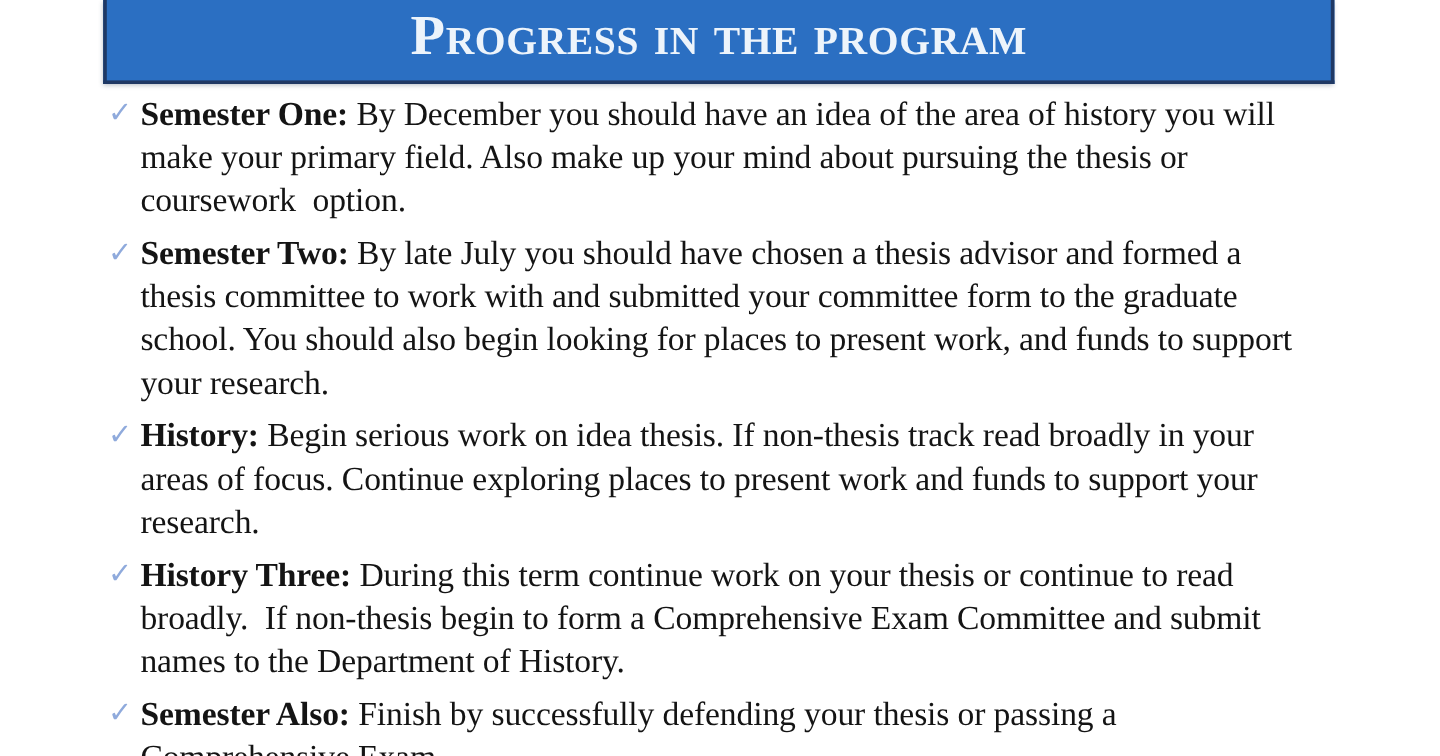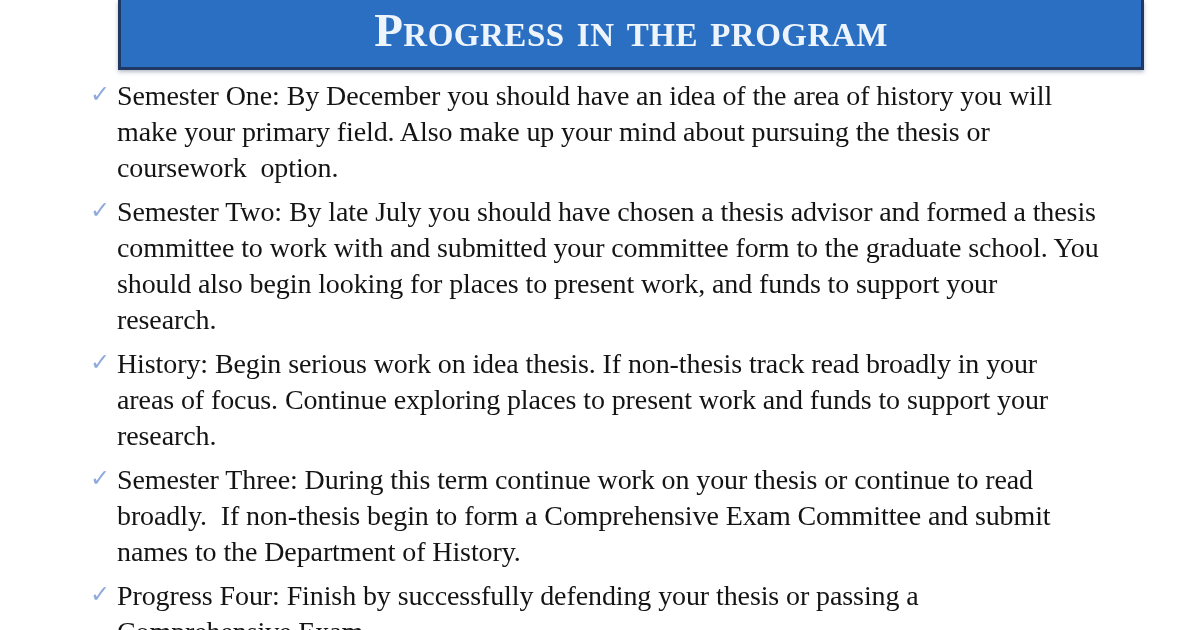--- a/index.html
+++ b/index.html
@@ -25,21 +25,20 @@
     box-sizing: border-box;
     background: #2B6FC2;
     border-left: 3px solid #1F3864;
     border-right: 3px solid #1F3864;
     border-bottom: 3px solid #1F3864;
     border-top: none;
     box-shadow: 0 2px 4px rgba(40, 60, 90, 0.35);
     display: flex;
     align-items: center;
     justify-content: center;
-    margin-left: 32px;
   }
   .banner-title {
     font-variant: small-caps;
     font-weight: bold;
     font-size: 47px;
     line-height: 1;
     color: #EDF4FB;
     letter-spacing: 0.5px;
     padding-bottom: 6px;
     white-space: nowrap;
@@ -68,21 +67,21 @@
   .check {
     position: absolute;
     left: -3px;
     top: 1px;
     font-family: "DejaVu Sans", sans-serif;
     font-size: 24px;
     line-height: 30px;
     color: #8FAADC;
   }
   .bullet-label {
-    font-weight: normal;
+    font-weight: bold;
   }
 </style>
 </head>
 <body>
 
 <div class="slide">
 
   <div class="banner">
     <span class="banner-title">Progress in the program</span>
   </div>
@@ -103,26 +102,26 @@
       </li>
 
       <li>
         <span class="check">✓</span>
         <span class="bullet-label">History:</span>
         <span class="bullet-text">Begin serious work on idea thesis. If non-thesis track read broadly in your areas of focus. Continue exploring places to present work and funds to support your research.</span>
       </li>
 
       <li>
         <span class="check">✓</span>
-        <span class="bullet-label">Semester Three:</span>
+        <span class="bullet-label">History Three:</span>
         <span class="bullet-text">During this term continue work on your thesis or continue to read broadly.&nbsp; If non-thesis begin to form a Comprehensive Exam Committee and submit names to the Department of History.</span>
       </li>
 
       <li>
         <span class="check">✓</span>
-        <span class="bullet-label">Progress Four:</span>
+        <span class="bullet-label">Semester Also:</span>
         <span class="bullet-text">Finish by successfully defending your thesis or passing a Comprehensive Exam.</span>
       </li>
 
     </ul>
   </div>
 
 </div>
 
 </body></html>

